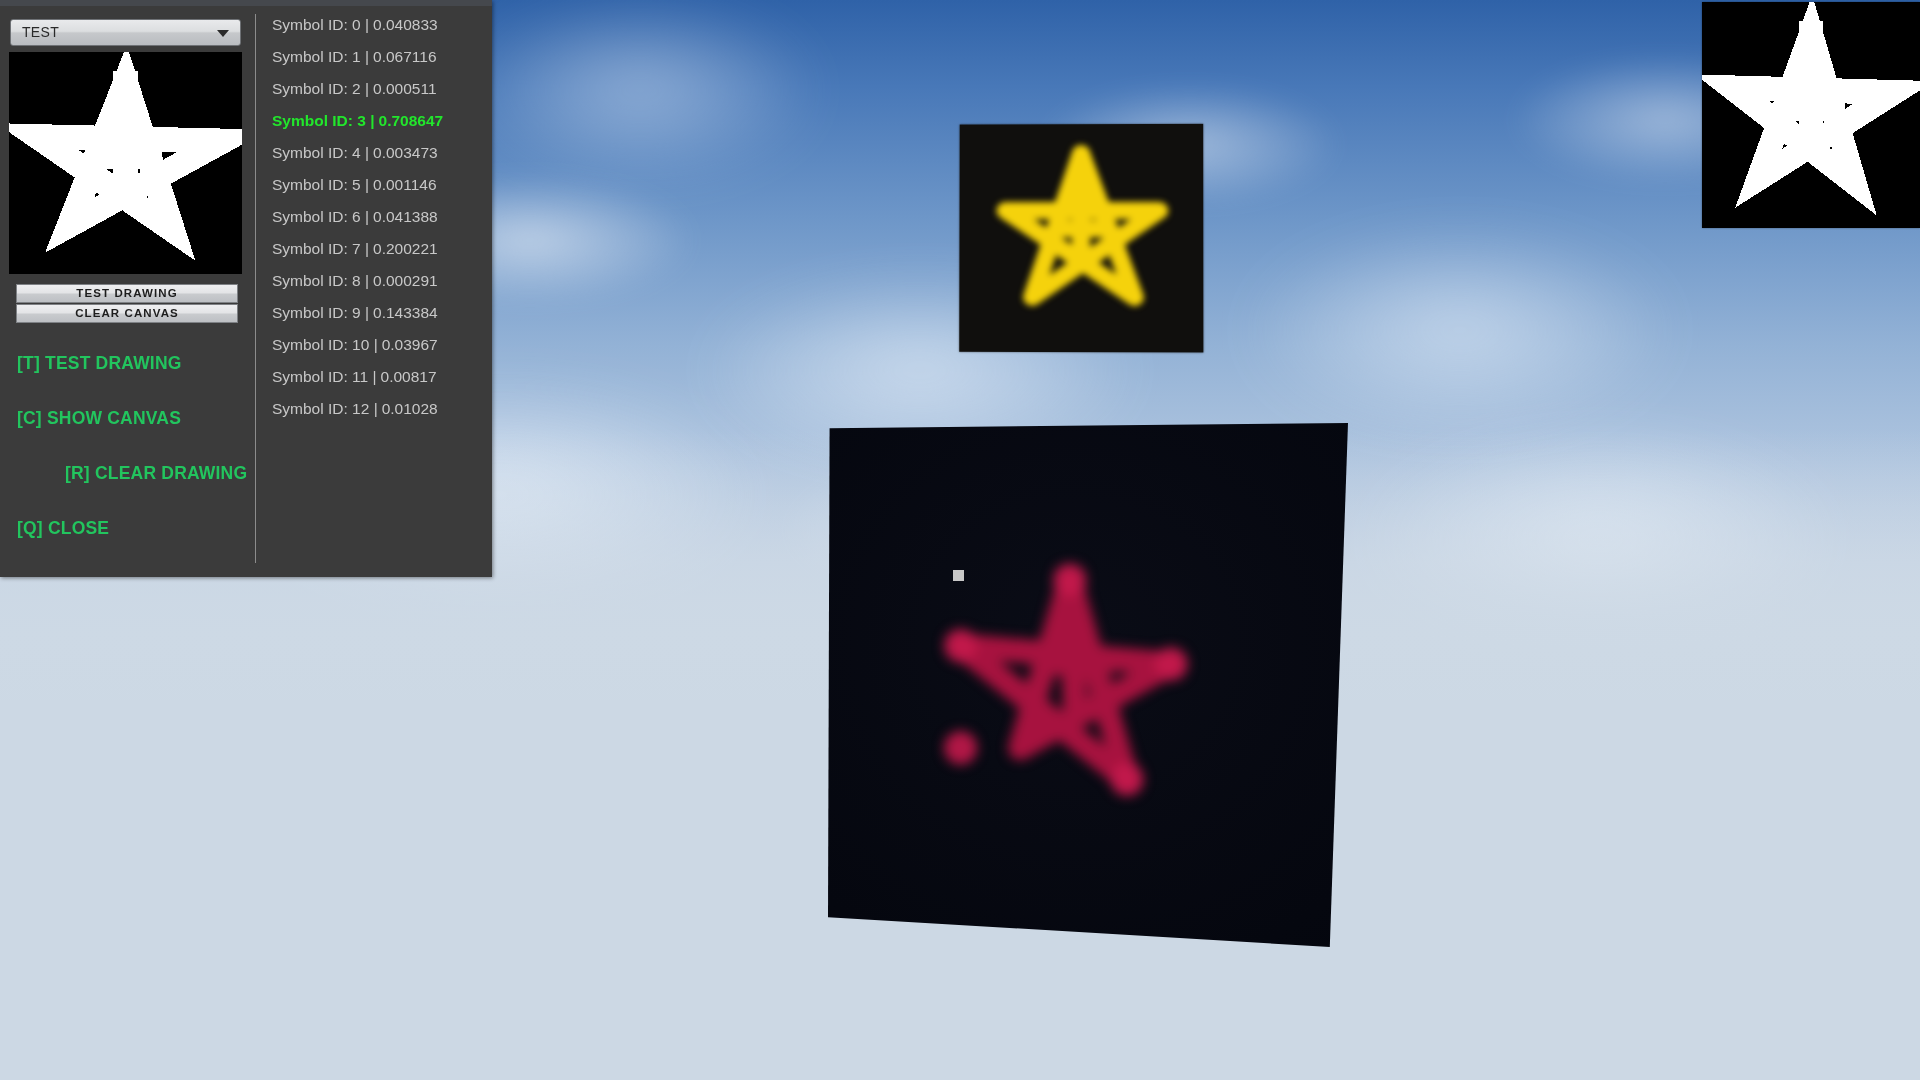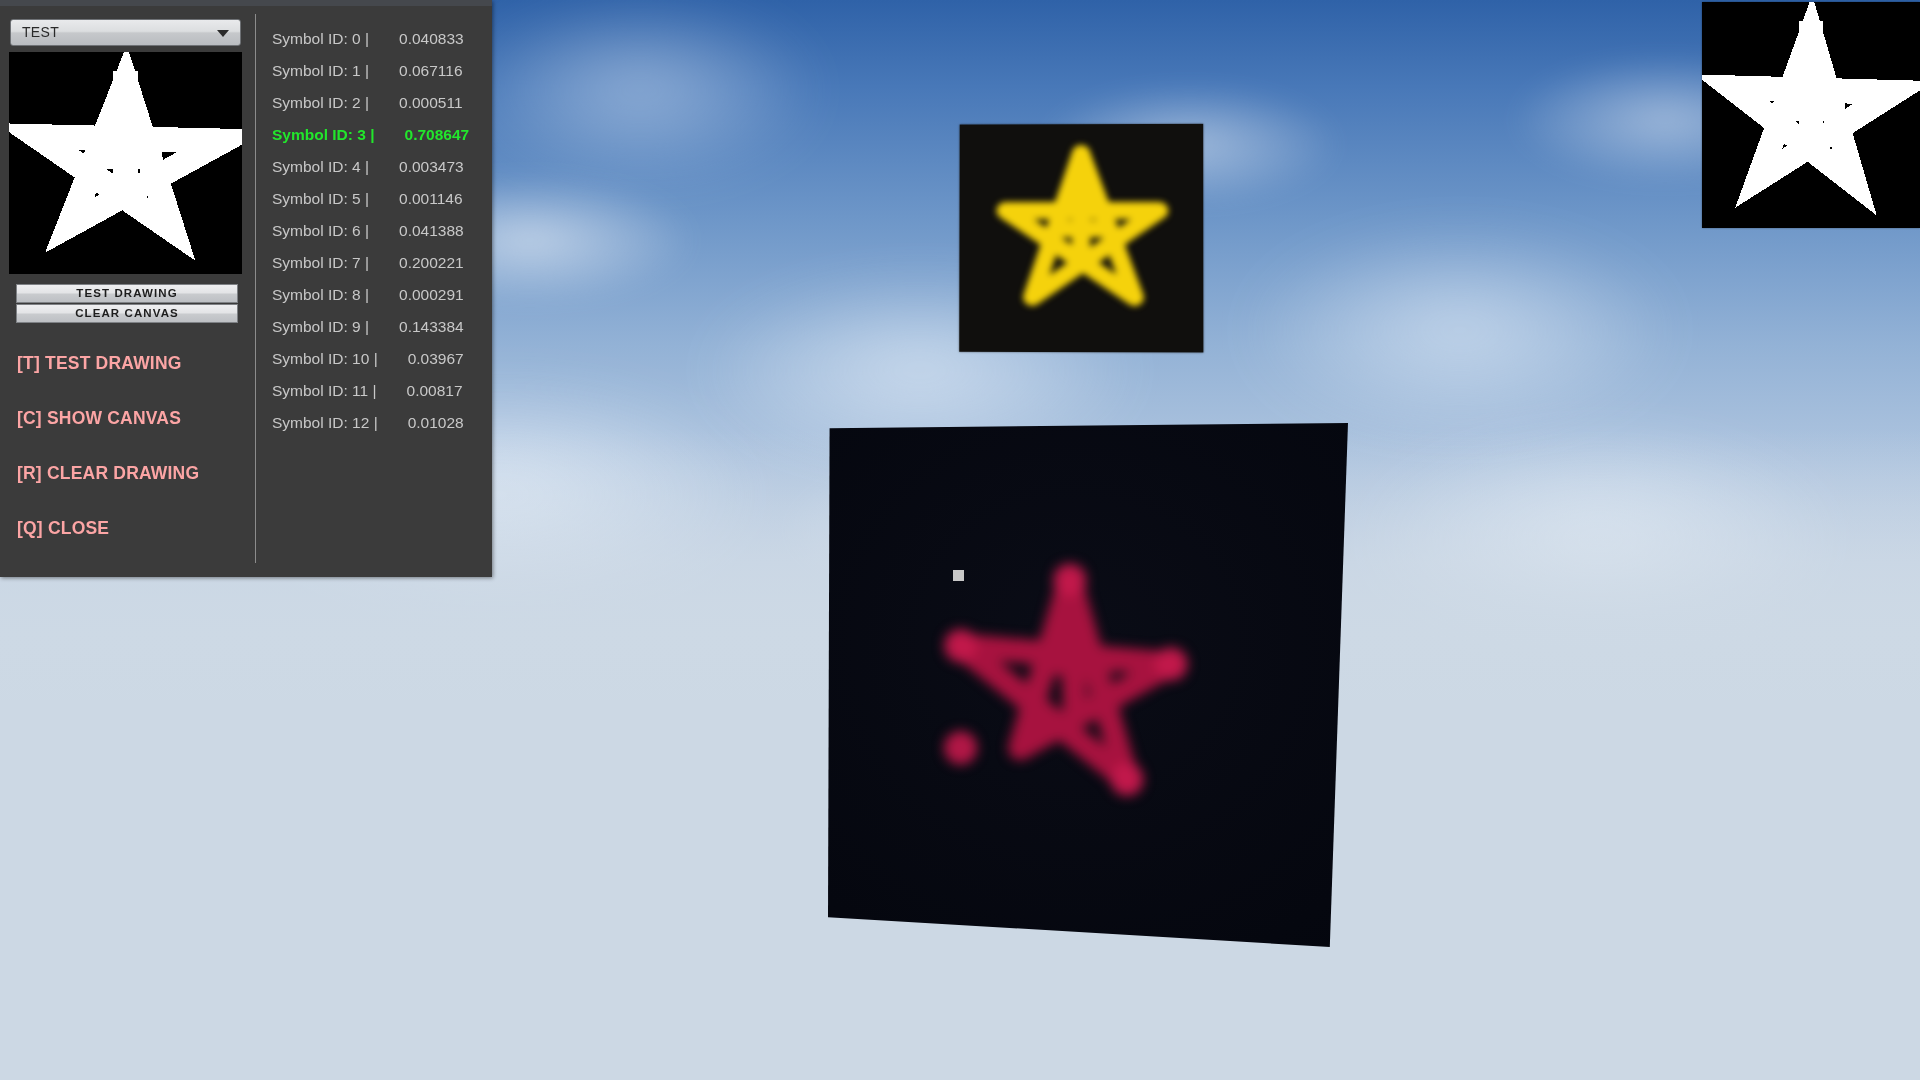--- a/index.html
+++ b/index.html
@@ -146,43 +146,43 @@
     text-align:center; line-height:17px;
     cursor:pointer;
   }
   #btn-test-drawing { top:278px; }
   #btn-clear-canvas { top:298px; }
 
   
   .hotkey {
     position:absolute; left:17px;
     font-size:17.5px; font-weight:bold;
-    color:#fca5a5; letter-spacing:.2px;
+    color:#22c55e; letter-spacing:.2px;
     white-space:nowrap;
   }
   #hk-0 { top:347px; }
   #hk-1 { top:402px; }
-  #hk-2 { top:457px; }
+  #hk-2 { top:457px;margin-left:48px; }
   #hk-3 { top:512px;text-align:right; }
 
   
   #score-list {
     position:absolute; left:272px; top:16px;
     width:210px;
   }
   .score-row {
     height:32px;
     font-size:15.5px;
     color:#c8c8c8;
     white-space:nowrap;
     display:flex;
-    align-items:flex-end;
+    align-items:flex-start;
   }
   .score-row .lbl { display:inline-block; }
-  .score-row .val { display:inline-block; margin-left:30px; }
+  .score-row .val { display:inline-block; margin-left:4px; }
   .score-row.best { color:#22e62c; font-weight:bold; }
 </style>
 </head>
 <body>
 
 <div id="scene">
   <div class="sky-base"></div>
 
   <div class="cloud-soft" style="left:-60px;  top:20px;  width:520px; height:230px;"></div>
   <div class="cloud-soft" style="left:380px;  top:-40px; width:520px; height:260px; opacity:.55;"></div>

